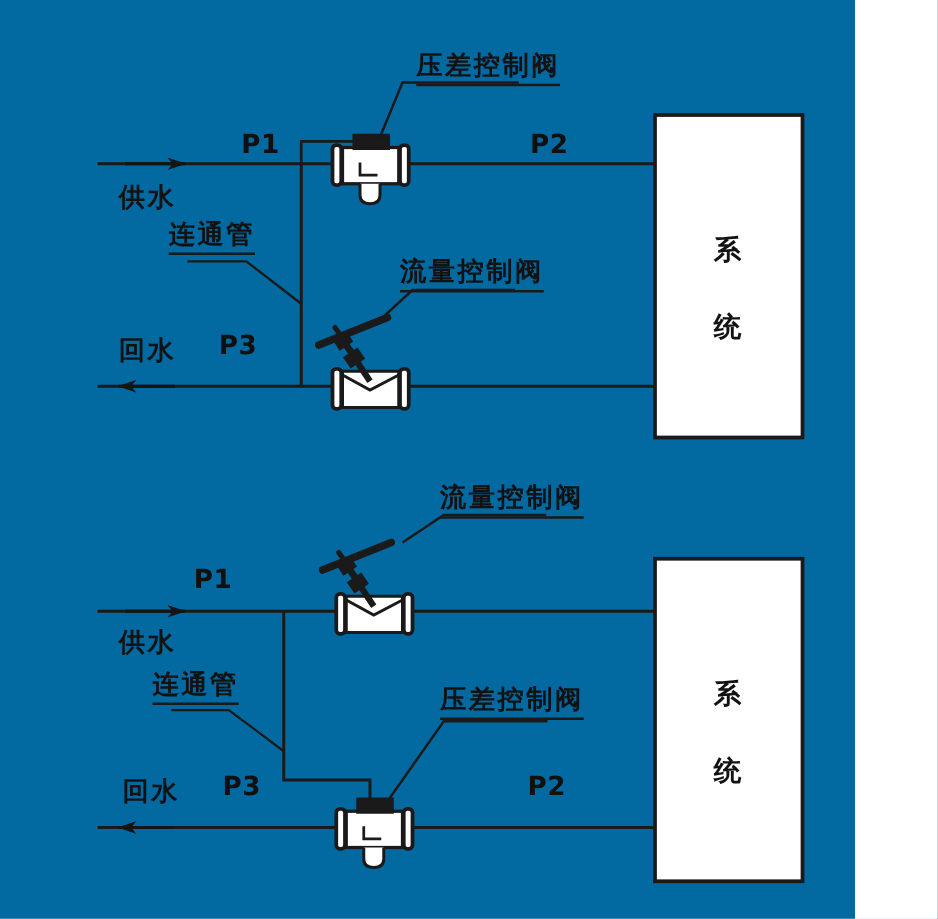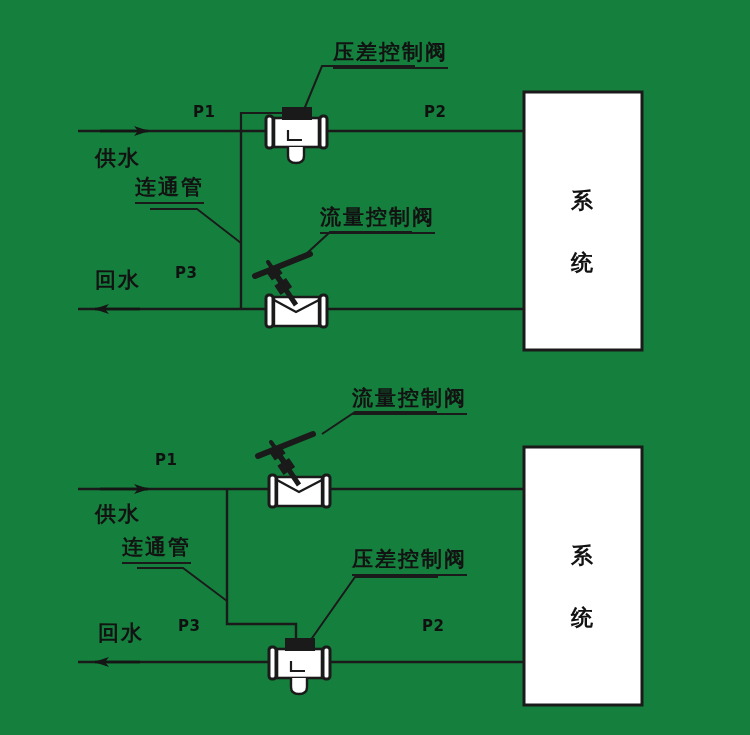--- a/index.html
+++ b/index.html
@@ -9,23 +9,23 @@
   }
   body {
     width: 750px;
     height: 735px;
     font-family: "DejaVu Sans", "Liberation Sans", sans-serif;
     position: relative;
     overflow: hidden;
   }
   #stage {
     position: relative;
-    width: 750px;
+    width: 684px;
     height: 735px;
-    background: #15803d;
+    background: #0369a1;
   }
   svg.diagram {
     position: absolute;
     top: 0;
     left: 0;
     width: 750px;
     height: 735px;
   }
   .lbl {
     position: absolute;
@@ -36,21 +36,21 @@
   }
   .cn {
     font-family: "DejaVu Sans", "Liberation Sans", sans-serif;
     font-size: 21px;
     font-weight: 700;
     color: #121212;
     letter-spacing: 2px;
   }
   .pn {
     font-family: "DejaVu Sans", "Liberation Sans", sans-serif;
-    font-size: 15px;
+    font-size: 21px;
     font-weight: 700;
     color: #101010;
     letter-spacing: 0.5px;
   }
   .sys {
     font-family: "DejaVu Sans", "Liberation Sans", sans-serif;
     font-size: 22px;
     font-weight: 700;
     color: #121212;
     text-align: center;

